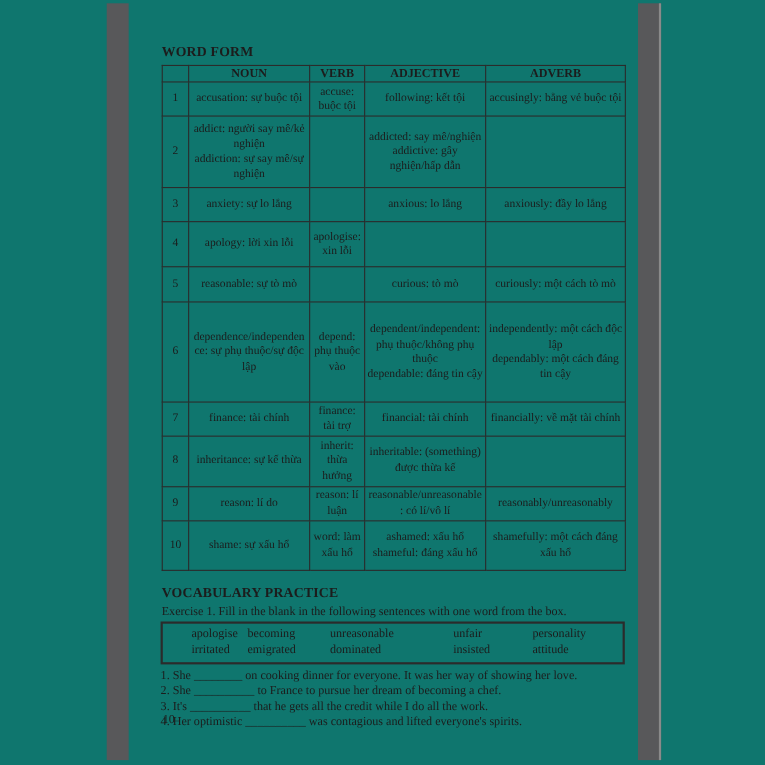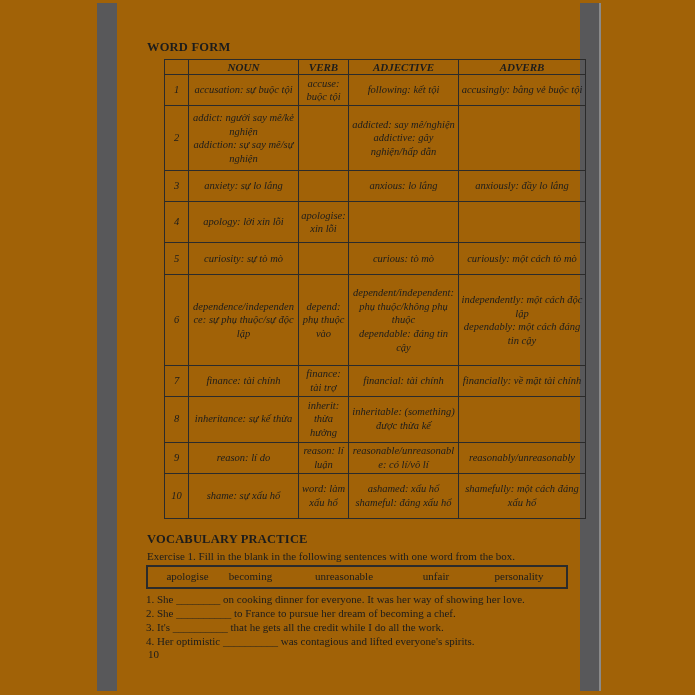--- a/index.html
+++ b/index.html
@@ -1,31 +1,31 @@
 <!DOCTYPE html>
 <html><head>
 <meta charset="utf-8">
 <style>
   html,body { margin:0; padding:0; background:#ffffff; }
   body {
     width:695px; height:695px; position:relative; overflow:hidden;
     font-family:"Liberation Serif","DejaVu Serif",serif;
     color:#1c1c1c;
   }
-  .scan { position:absolute; inset:0; background:#a16207; }
+  .scan { position:absolute; inset:0; background:#0f766e; }
 
   .edge-bar { position:absolute; top:3px; height:688px; background:#58585a; }
   .edge-bar.left  { left:97px;  width:20px; }
   .edge-bar.right { left:580px; width:19px; border-right:2px solid #8a8a8a; }
 
   .content { position:absolute; left:146px; top:40px; width:422px; }
 
   .doc-title { font-size:12.5px; font-weight:bold; margin:0 0 4px 1px; letter-spacing:0.2px; }
 
-  table.wf { border-collapse:collapse; width:421px; table-layout:fixed; margin-left:18px;font-style:italic; }
+  table.wf { border-collapse:collapse; width:421px; table-layout:fixed; margin-left:1px; }
   .wf th, .wf td {
     border:1px solid #2b2b2b;
     text-align:center; vertical-align:middle;
     font-size:10.5px; line-height:1.3;
     padding:1px 2px;
     overflow-wrap:break-word; word-break:break-word;
     white-space:pre-line;
   }
   .wf th { font-weight:bold; font-size:11px; padding:0 1px; height:13px; }
   .wf tbody tr:nth-child(1)  td { height:28px; }
@@ -42,21 +42,21 @@
   .vocab-title { font-size:12.5px; font-weight:bold; margin:13px 0 0 1px; letter-spacing:0.2px; }
   .exercise-line { font-size:11px; font-weight:normal; margin:3px 0 0 1px; }
 
   .word-box {
     border:2px solid #2b2b2b; margin-top:3px; width:418px;
     padding:2px 0 3px 0; font-size:11px;
   }
   .word-box .wb-row {
     display:grid;
     grid-template-columns:51px 75px 112px 72px auto;
-    padding-left:14px; line-height:15px;text-align:center;
+    padding-left:26px; line-height:15px;
   }
   .sentences { margin-top:4px; font-size:11px; }
   .sentence { line-height:13.5px; margin-bottom:0.5px; }
 
   .page-number { position:absolute; left:148px; top:648px; font-size:11px; }
 </style>
 </head>
 <body>
 
 <div class="scan">
@@ -111,21 +111,21 @@
           </tr>
           <tr>
             <td>4</td>
             <td>apology: lời xin lỗi</td>
             <td>apologise: xin lỗi</td>
             <td></td>
             <td></td>
           </tr>
           <tr>
             <td>5</td>
-            <td>curiosity: sự tò mò</td>
+            <td>reasonable: sự tò mò</td>
             <td></td>
             <td>curious: tò mò</td>
             <td>curiously: một cách tò mò</td>
           </tr>
           <tr>
             <td>6</td>
             <td>dependence/independence: sự phụ thuộc/sự độc lập</td>
             <td>depend: phụ thuộc vào</td>
             <td>dependent/independent: phụ thuộc/không phụ thuộc
 dependable: đáng tin cậy</td>
@@ -168,20 +168,27 @@
     <div class="exercise-line">Exercise 1. Fill in the blank in the following sentences with one word from the box.</div>
 
     <div class="word-box" id="word-box">
         <div class="wb-row">
           <span>apologise</span>
           <span>becoming</span>
           <span>unreasonable</span>
           <span>unfair</span>
           <span>personality</span>
         </div>
+        <div class="wb-row">
+          <span>irritated</span>
+          <span>emigrated</span>
+          <span>dominated</span>
+          <span>insisted</span>
+          <span>attitude</span>
+        </div>
       </div>
 
     <div class="sentences" id="sentences">
         <div class="sentence">1. She ________ on cooking dinner for everyone. It was her way of showing her love.</div>
         <div class="sentence">2. She __________ to France to pursue her dream of becoming a chef.</div>
         <div class="sentence">3. It's __________ that he gets all the credit while I do all the work.</div>
         <div class="sentence">4. Her optimistic __________ was contagious and lifted everyone's spirits.</div>
       </div>
 
   </div>

